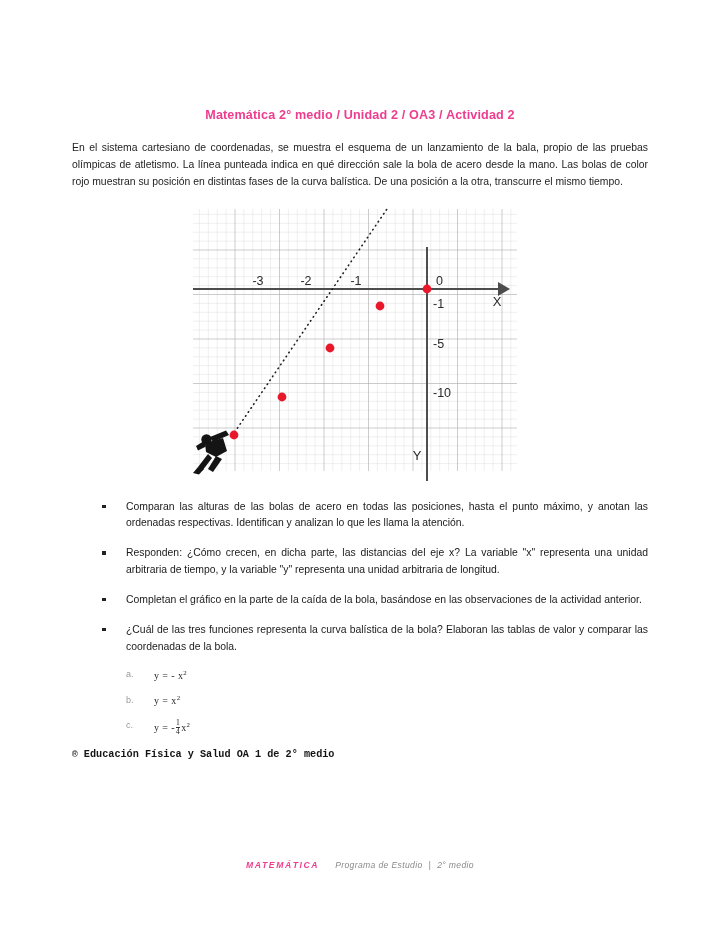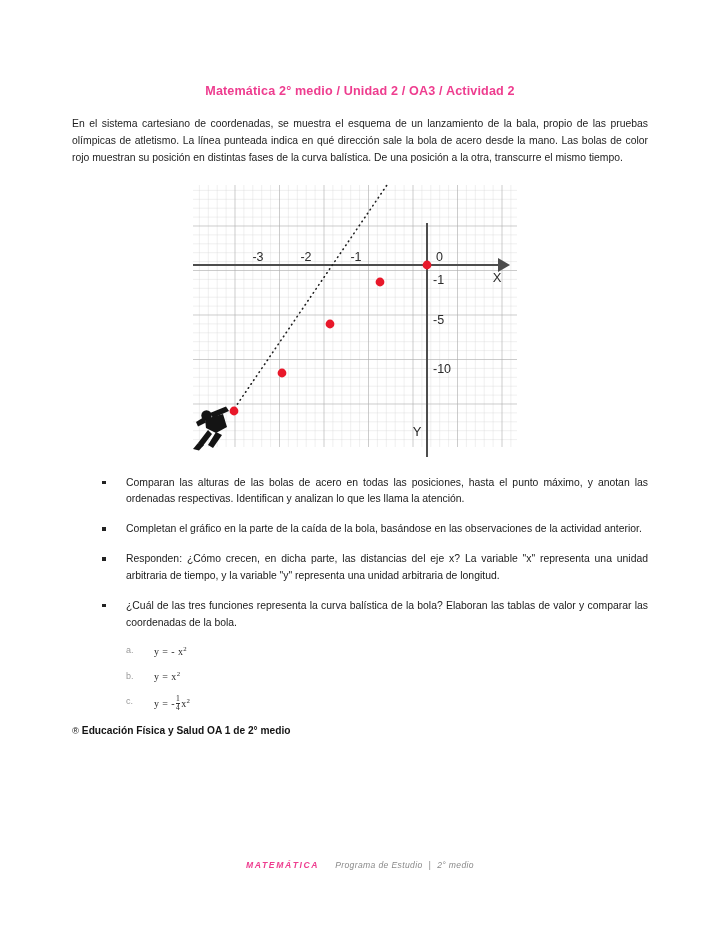--- a/index.html
+++ b/index.html
@@ -23,21 +23,21 @@
     padding: 0 72px;
   }
   
   .doc-title {
     text-align: center;
     color: #ee3d8f;
     font-size: 12.6px;
     font-weight: 600;
     letter-spacing: 0.15px;
     margin: 0;
-    padding-top: 84px;
+    padding-top: 108px;
   }
   
   .intro {
     margin: 0;
     padding-top: 18px;
     font-size: 10.4px;
     line-height: 1.62;
     text-align: justify;
     color: #1d1d1d;
   }
@@ -116,20 +116,21 @@
     display: block;
     border-top: 1px solid #333;
     padding-top: 0px;
   }
   
   .oa-note {
     margin: 10px 0 0 0;
     font-size: 10.2px;
     font-weight: bold;
     color: #141414;
+    font-family: Liberation Mono, monospace;
   }
   .oa-note .reg {
     font-weight: normal;
     font-size: 9.5px;
   }
   
   .footer {
     position: absolute;
     left: 0;
     right: 0;
@@ -218,25 +219,25 @@
     </svg>
   </div>
 
   <ul class="tasks">
     <li>
       <span class="bullet-dot"></span>
       <span>Comparan las alturas de las bolas de acero en todas las posiciones, hasta el punto máximo, y anotan las ordenadas respectivas. Identifican y analizan lo que les llama la atención.</span>
     </li>
     <li>
       <span class="bullet-dot"></span>
+      <span>Responden: ¿Cómo crecen, en dicha parte, las distancias del eje x? La variable "x" representa una unidad arbitraria de tiempo, y la variable "y" representa una unidad arbitraria de longitud.</span>
+    </li>
+    <li>
+      <span class="bullet-dot"></span>
       <span>Completan el gráfico en la parte de la caída de la bola, basándose en las observaciones de la actividad anterior.</span>
-    </li>
-    <li>
-      <span class="bullet-dot"></span>
-      <span>Responden: ¿Cómo crecen, en dicha parte, las distancias del eje x? La variable "x" representa una unidad arbitraria de tiempo, y la variable "y" representa una unidad arbitraria de longitud.</span>
     </li>
     <li>
       <span class="bullet-dot"></span>
       <span>¿Cuál de las tres funciones representa la curva balística de la bola? Elaboran las tablas de valor y comparar las coordenadas de la bola.</span>
     </li>
   </ul>
 
   <ol class="equations">
     <li>
       <span class="eq-marker">a.</span>

